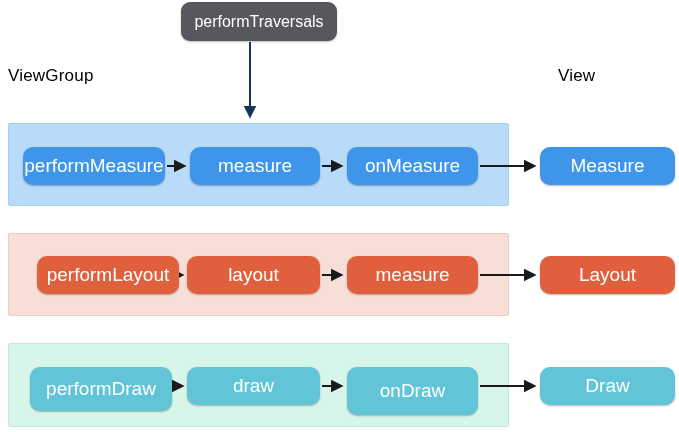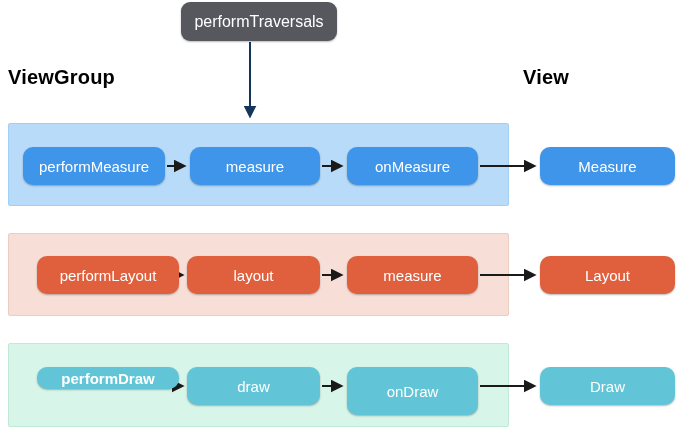--- a/index.html
+++ b/index.html
@@ -11,34 +11,34 @@
     height: 432px;
     background: #ffffff;
     font-family: "Liberation Sans", sans-serif;
     overflow: hidden;
     padding-left: 20px;
   }
 
   .header {
     position: absolute;
     top: 66px;
-    font-size: 20px;
-    font-weight: bold;
+    font-size: 17px;
+    font-weight: normal;
     color: var(--text_black, #000);
     letter-spacing: 0.2px;
   }
 
   .node {
     position: absolute;
     display: flex;
     align-items: center;
     justify-content: center;
     color: var(--text_white, #fff);
     border-radius: 10px;
-    font-size: 15px;
+    font-size: 19px;
     z-index: 3;
     box-shadow: 0 1px 2px rgba(0,0,0,0.28);
   }
 
   .traversal {
     left: 181px; top: 2px; width: 156px; height: 39px;
     background: var(--gray, #56585e);
     font-size: 16px;
     border-radius: 9px;
   }
@@ -69,21 +69,21 @@
   }
 </style>
 </head>
 <body>
 
 <div class="canvas">
 
   <div class="node traversal">performTraversals</div>
 
   <div class="header" style="left:8px;">ViewGroup</div>
-  <div class="header" style="left:523px;">View</div>
+  <div class="header" style="left:558px;">View</div>
 
   <div class="group group-measure"></div>
   <div class="group group-layout"></div>
   <div class="group group-draw"></div>
 
   <svg class="arrows" width="679" height="432" viewBox="0 0 679 432">
     <defs>
       <marker id="head-black" viewBox="0 0 10 10" refX="8" refY="5" markerWidth="6.5" markerHeight="6.5" orient="auto-start-reverse">
         <path d="M0,0 L10,5 L0,10 z" fill="#1a1a1a"></path>
       </marker>
@@ -110,18 +110,18 @@
   <div class="node blue" style="left:23px;  top:147px; width:142px; height:38px;">performMeasure</div>
   <div class="node blue" style="left:190px; top:147px; width:130px; height:38px;">measure</div>
   <div class="node blue" style="left:347px; top:147px; width:131px; height:38px;">onMeasure</div>
   <div class="node blue" style="left:540px; top:147px; width:135px; height:38px;">Measure</div>
 
   <div class="node orange" style="left:21px;  top:256px; width:142px; height:38px;margin-left:16px;">performLayout</div>
   <div class="node orange" style="left:187px; top:256px; width:133px; height:38px;">layout</div>
   <div class="node orange" style="left:347px; top:256px; width:131px; height:38px;">measure</div>
   <div class="node orange" style="left:540px; top:256px; width:135px; height:38px;">Layout</div>
 
-  <div class="node teal" style="left:37px;  top:367px; width:142px; height:22px;font-weight:bold;">performDraw</div>
+  <div class="node teal" style="left:30px;  top:367px; width:142px; height:44px;">performDraw</div>
   <div class="node teal" style="left:187px; top:367px; width:133px; height:38px;">draw</div>
   <div class="node teal" style="left:347px; top:367px; width:131px; height:48px;">onDraw</div>
   <div class="node teal" style="left:540px; top:367px; width:135px; height:38px;">Draw</div>
 
 </div>
 
 </body></html>

